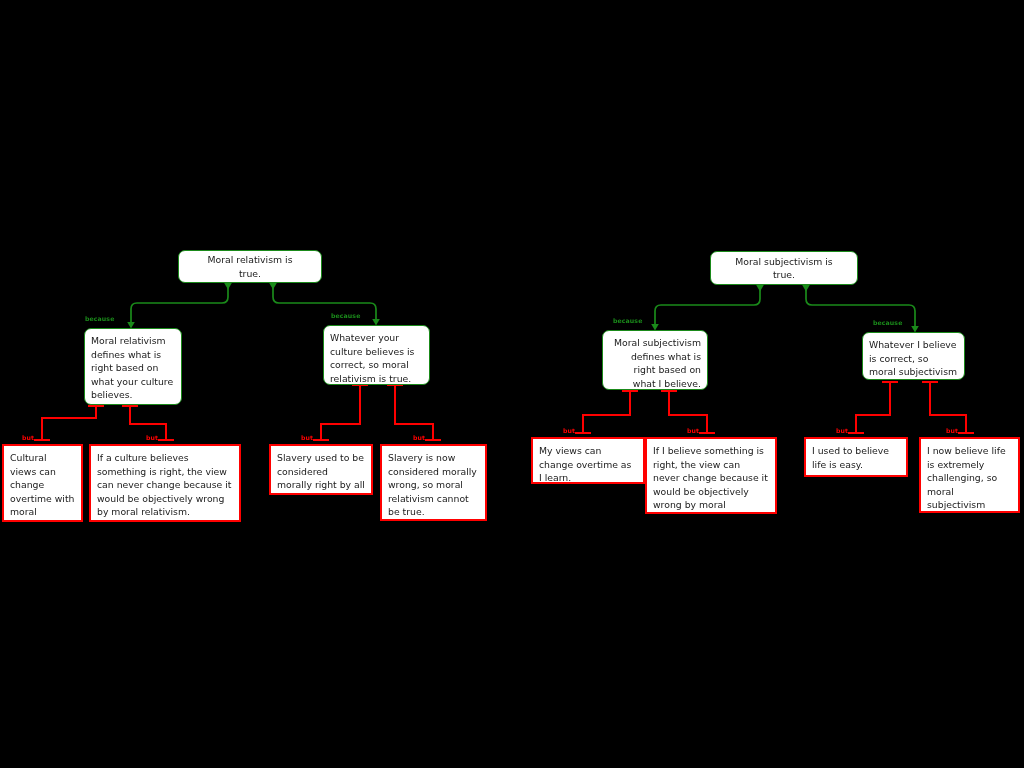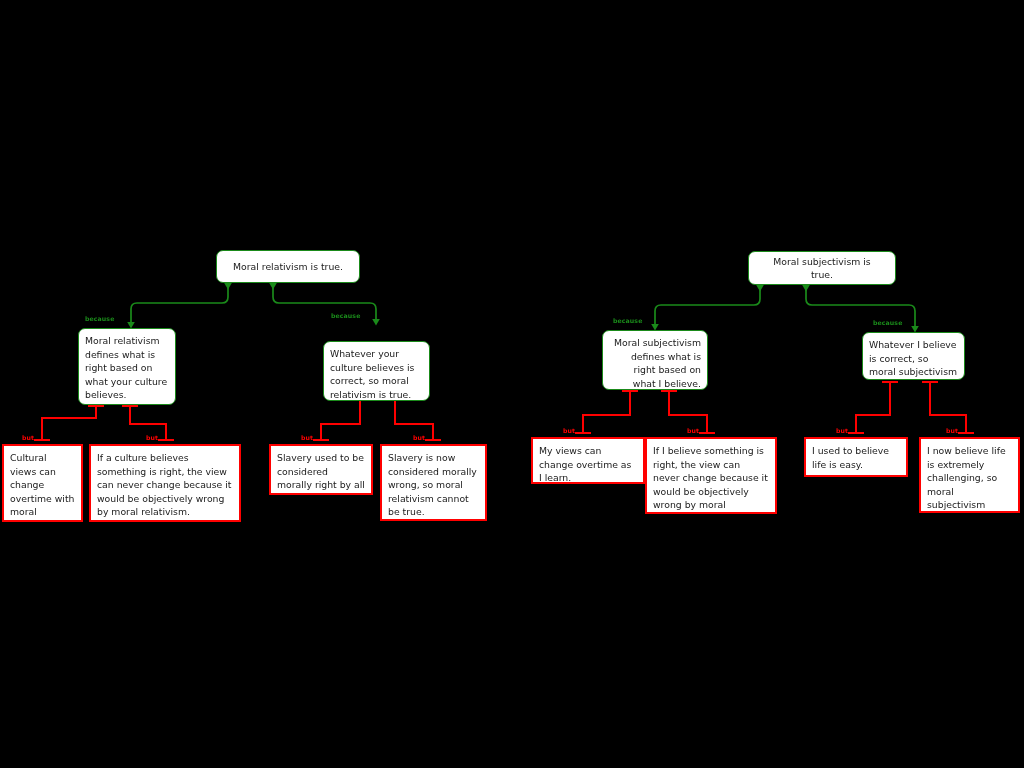--- a/index.html
+++ b/index.html
@@ -39,23 +39,21 @@
     line-height: 13.5px;
     padding: 5px 6px 4px 6px;
     overflow: hidden;
   }
   .node.root {
     border: 1.6px solid #1a8a1a;
     border-radius: 7px;
     text-align: center;
     display: flex;
     align-items: center;
-    justify-content: center;
-    padding: 0 13px;
-    margin-left: 38px;
+    padding: 0 20px;
   }
   .node.reason {
     border: 1.6px solid #1a8a1a;
     border-radius: 7px;
   }
   .node.objection {
     border: 2px solid #ff0000;
     border-radius: 0px;
   }
   .edge-label {
@@ -165,27 +163,27 @@
       <path d="M958,433 L974,433"></path>
     </g>
   </svg>
 
   <div class="node root" style="left:178px; top:250px; width:144px; height:33px;">
     <span>Moral relativism is true.</span>
   </div>
 
   <div class="edge-label because" style="left:85px; top:315px;">because</div>
 
-  <div class="node reason" style="left:78px; top:328px; width:98px; height:77px;">
+  <div class="node reason" style="left:84px; top:328px; width:98px; height:77px;">
     <span>Moral relativism defines what is right based on what your culture believes.</span>
   </div>
 
   <div class="edge-label because" style="left:331px; top:312px;">because</div>
 
-  <div class="node reason" style="left:323px; top:325px; width:107px; height:60px;margin-top:16px;">
+  <div class="node reason" style="left:323px; top:325px; width:107px; height:60px;">
     <span>Whatever your culture believes is correct, so moral relativism is true.</span>
   </div>
 
   <div class="edge-label but" style="left:22px; top:434px;">but</div>
 
   <div class="node objection" style="left:2px; top:444px; width:81px; height:78px;">
     <span>Cultural views can change overtime with moral learning.</span>
   </div>
 
   <div class="edge-label but" style="left:146px; top:434px;">but</div>

